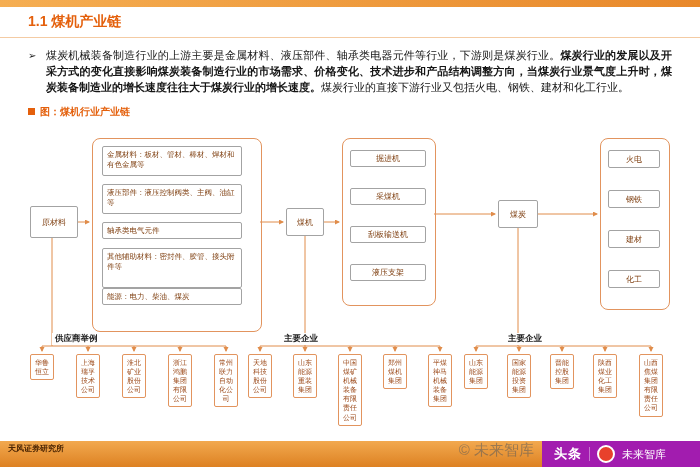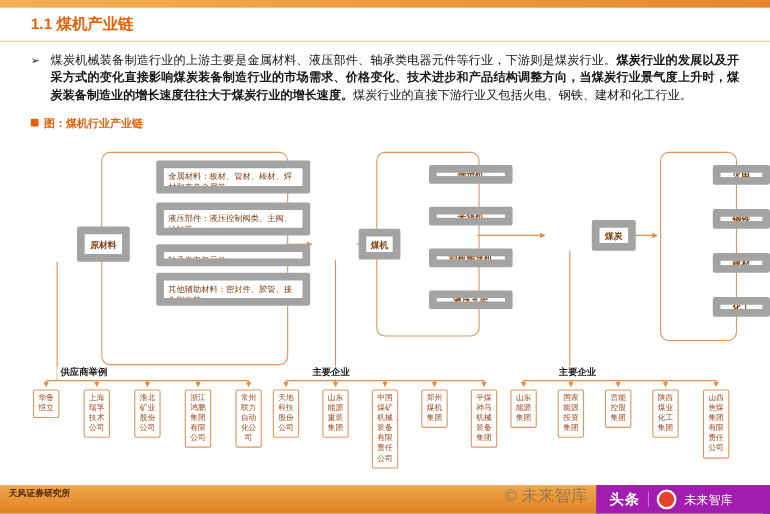--- a/index.html
+++ b/index.html
@@ -7,25 +7,25 @@
         font-family:"Liberation Sans",sans-serif;overflow:hidden;margin:0 auto;}
   .topband{position:absolute;left:0;top:0;width:700px;height:7px;
            background:linear-gradient(90deg,#F5AE52,#E8882A);}
   .title{position:absolute;left:28px;top:13px;font-size:14px;font-weight:bold;color:#E4600C;}
   .rule{position:absolute;left:0;top:37px;width:700px;height:1px;background:#F4CBA3;}
   .para{position:absolute;left:46px;top:47px;width:626px;font-size:11px;line-height:16px;
         color:#151515;text-align:justify;}
   .bullet{position:absolute;left:-18px;top:1px;font-size:10px;color:#222;}
   .fig-label{position:absolute;left:28px;top:105px;font-size:10px;font-weight:bold;color:#E4600C;}
   .sq{display:inline-block;width:7px;height:7px;background:#E4600C;margin-right:5px;}
-  .box{position:absolute;background:#fff;border:7px solid #a3a3a3;border-radius:2px;
-       color:#7F3F10;z-index:2;box-sizing:border-box;overflow:hidden;margin-left:40px;}
+  .box{position:absolute;background:#fff;border:1px solid #a3a3a3;border-radius:2px;
+       color:#7F3F10;z-index:2;box-sizing:border-box;overflow:hidden;}
   .mat{left:102px;width:140px;font-size:7.5px;line-height:1.35;padding:3px 4px;}
   .ctr{display:flex;align-items:center;justify-content:center;text-align:center;
-       font-size:8px;font-weight:bold;}
+       font-size:8px;font-weight:normal;}
   .group{position:absolute;border:1px solid #E2945E;border-radius:8px;z-index:1;}
   .co{position:absolute;top:354px;width:24px;padding:3px 2px;font-size:7px;line-height:1.3;
       text-align:center;word-break:break-all;background:#fff;border:1px solid #E2945E;
       border-radius:2px;color:#9C4A1A;z-index:2;box-sizing:border-box;}
   .lbl{position:absolute;z-index:3;background:#fff;padding:0 3px;font-size:8.5px;
        font-weight:bold;color:#1a1a1a;}
   svg.wires{position:absolute;left:0;top:0;z-index:0;}
   .footer{position:absolute;left:0;bottom:0;width:700px;height:26px;
           background:linear-gradient(180deg,#F2A94F,#DD8122);}
   .src{position:absolute;left:8px;top:3px;font-size:8px;font-weight:bold;color:#4A2403;line-height:10px;}
@@ -100,21 +100,22 @@
 
   <div class="group" style="left:92px;top:138px;width:168px;height:192px;"></div>
   <div class="group" style="left:342px;top:138px;width:92px;height:166px;"></div>
   <div class="group" style="left:600px;top:138px;width:68px;height:170px;"></div>
 
   <div class="box ctr" style="left:30px;top:206px;width:48px;height:32px;">原材料</div>
 
   <div class="box mat" style="top:146px;height:30px;">金属材料：板材、管材、棒材、焊材和有色金属等</div>
   <div class="box mat" style="top:184px;height:30px;">液压部件：液压控制阀类、主阀、油缸等</div>
   <div class="box mat" style="top:222px;height:17px;">轴承类电气元件</div>
-  <div class="box mat" style="top:248px;height:30px;">其他辅助材料：密封件、胶管、接头附件等</div>
+  <div class="box mat" style="top:248px;height:40px;">其他辅助材料：密封件、胶管、接头附件等</div>
+  <div class="box mat" style="top:288px;height:17px;">能源：电力、柴油、煤炭</div>
 
   <div class="box ctr" style="left:286px;top:208px;width:38px;height:28px;">煤机</div>
 
   <div class="box ctr" style="left:350px;top:150px;width:76px;height:17px;">掘进机</div>
   <div class="box ctr" style="left:350px;top:188px;width:76px;height:17px;">采煤机</div>
   <div class="box ctr" style="left:350px;top:226px;width:76px;height:17px;">刮板输送机</div>
   <div class="box ctr" style="left:350px;top:264px;width:76px;height:17px;">液压支架</div>
 
   <div class="box ctr" style="left:498px;top:200px;width:40px;height:28px;">煤炭</div>
 

